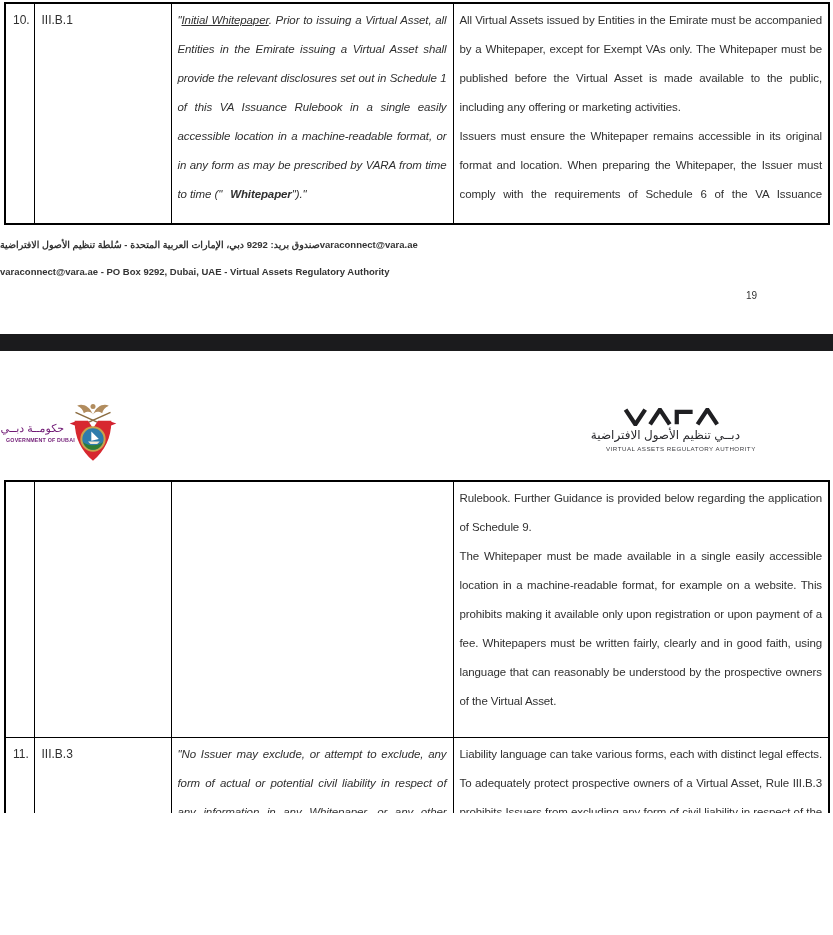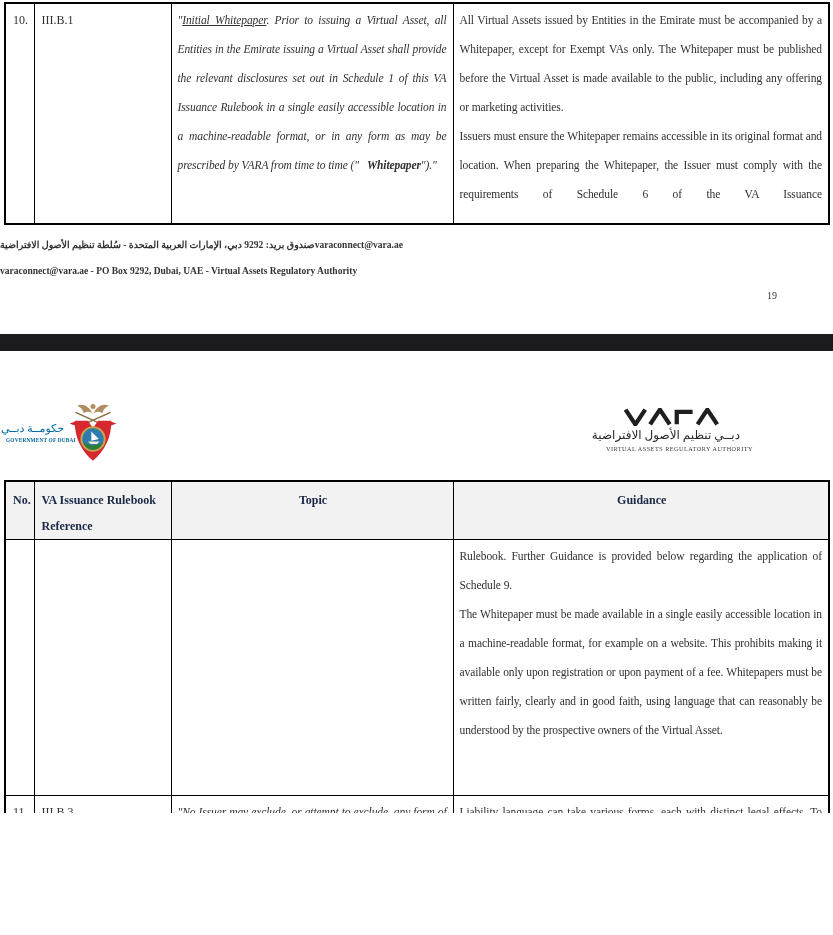--- a/index.html
+++ b/index.html
@@ -1,18 +1,18 @@
 <!DOCTYPE html>
 <html><head>
 <meta charset="utf-8">
 <style>
   html,body{margin:0;padding:0;background:#fff;}
   .screen{
     position:relative;width:833px;height:813px;background:#ffffff;overflow:hidden;
-    font-family:Liberation Serif, serif;color:#303030;
+    font-family:Liberation Sans, sans-serif;color:#303030;
   }
   
   table.doc{
     position:absolute;left:4px;border-collapse:collapse;table-layout:fixed;
     width:824px;background:#fff;border:2px solid #000;
   }
   table.t1{top:2px;}
   table.t2{top:480px;}
   td,th{border:1px solid #000;vertical-align:top;overflow:hidden;}
   td{padding:2px 6px 0 6px;font-size:11.5px;letter-spacing:-0.1px;line-height:29px;}
@@ -27,26 +27,26 @@
   .p-gap-md{margin-top:25px;}
   .just-all{text-align-last:justify;}
   .italic{font-style:italic;}
   .u{text-decoration:underline;}
   .b{font-weight:bold;margin-left:8px;}
   tr.h47{height:47px;} tr.h221{height:221px;} tr.h256{height:256px;} tr.h143{height:143px;}
   
   .footer-line{position:absolute;left:0;width:100%;text-align:left;font-size:9.5px;font-weight:bold;color:#333;}
   .footer-line-1{top:239px;}
   .footer-line-2{top:266px;}
-  .page-number{position:absolute;left:746px;top:290px;font-size:10px;color:#333;margin-left:21px;}
+  .page-number{position:absolute;left:746px;top:290px;font-size:10px;color:#333;}
   
   .separator{position:absolute;left:0;top:334px;width:833px;height:17px;background:#1b1b1d;}
   
   .dubai-logo{position:absolute;left:6px;top:398px;width:130px;height:72px;}
-  .dubai-text{position:absolute;left:0;top:24px;width:58px;text-align:right;color:#0369a1;}
+  .dubai-text{position:absolute;left:0;top:24px;width:58px;text-align:right;color:#701a75;}
   .dubai-arabic{font-size:11px;line-height:13px;white-space:nowrap;}
   .dubai-english{font-size:5.3px;font-weight:bold;letter-spacing:0.2px;margin-top:2px;white-space:nowrap;}
   .dubai-emblem{position:absolute;left:62px;top:0;}
   .vara-logo{position:absolute;left:606px;top:408px;width:134px;text-align:center;color:#2a2a2e;}
   .vara-wordmark{display:block;margin:0 auto;}
   .vara-arabic{font-size:12px;line-height:15px;margin-top:2px;white-space:nowrap;}
   .vara-english{font-size:6.2px;letter-spacing:0.5px;color:#3c3c40;margin-top:2px;white-space:nowrap;}
 </style>
 </head>
 <body>
@@ -119,26 +119,20 @@
     </div>
 
     <table class="doc t2">
       <colgroup>
           <col style="width:29px">
           <col style="width:137px">
           <col style="width:282px">
           <col style="width:376px">
         </colgroup>
       <tbody>
-          <tr class="h47">
-        <th>No.</th>
-        <th>VA Issuance Rulebook Reference</th>
-        <th class="center">Topic</th>
-        <th class="center">Guidance</th>
-      </tr>
       <tr class="h256">
         <td class="cell cell-no"></td>
         <td class="cell cell-ref"></td>
         <td class="cell"></td>
         <td class="cell">
           <p>Rulebook. Further Guidance is provided below regarding the application of Schedule 9.</p>
           <p class="p-gap-md">The Whitepaper must be made available in a single easily accessible location in a machine-readable format, for example on a website. This prohibits making it available only upon registration or upon payment of a fee. Whitepapers must be written fairly, clearly and in good faith, using language that can reasonably be understood by the prospective owners of the Virtual Asset.</p>
         </td>
       </tr>
       <tr class="h143">

